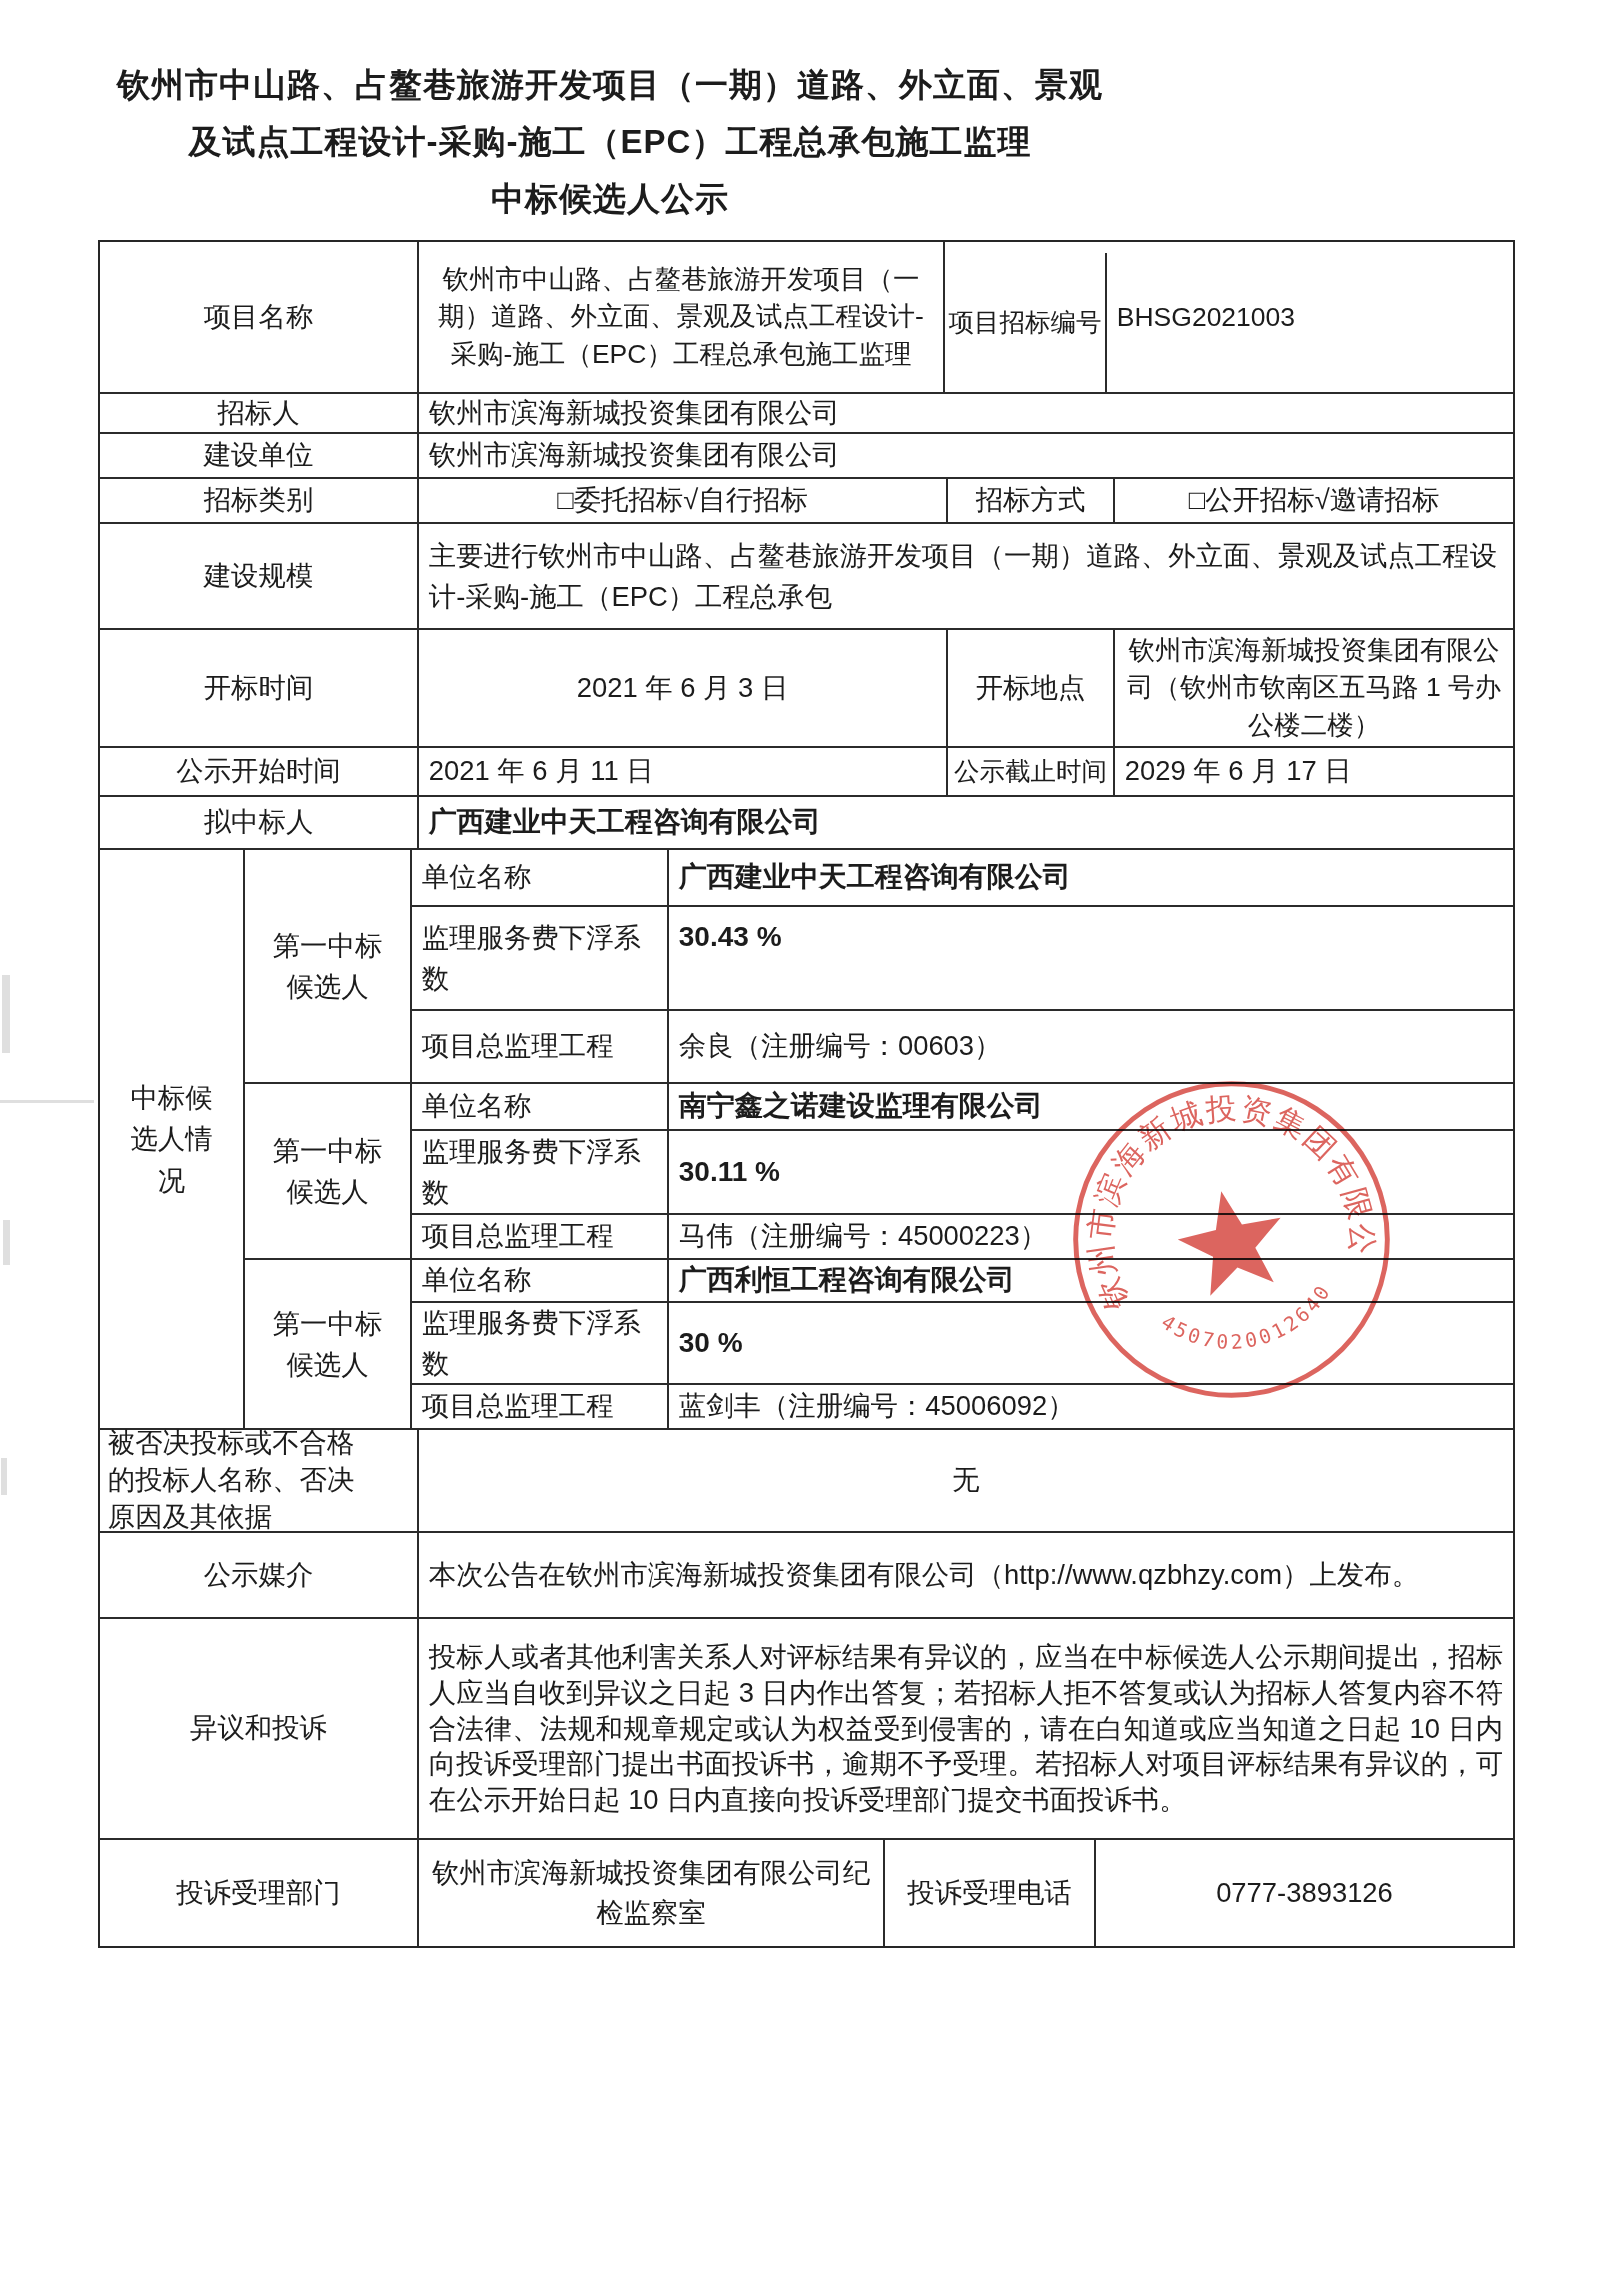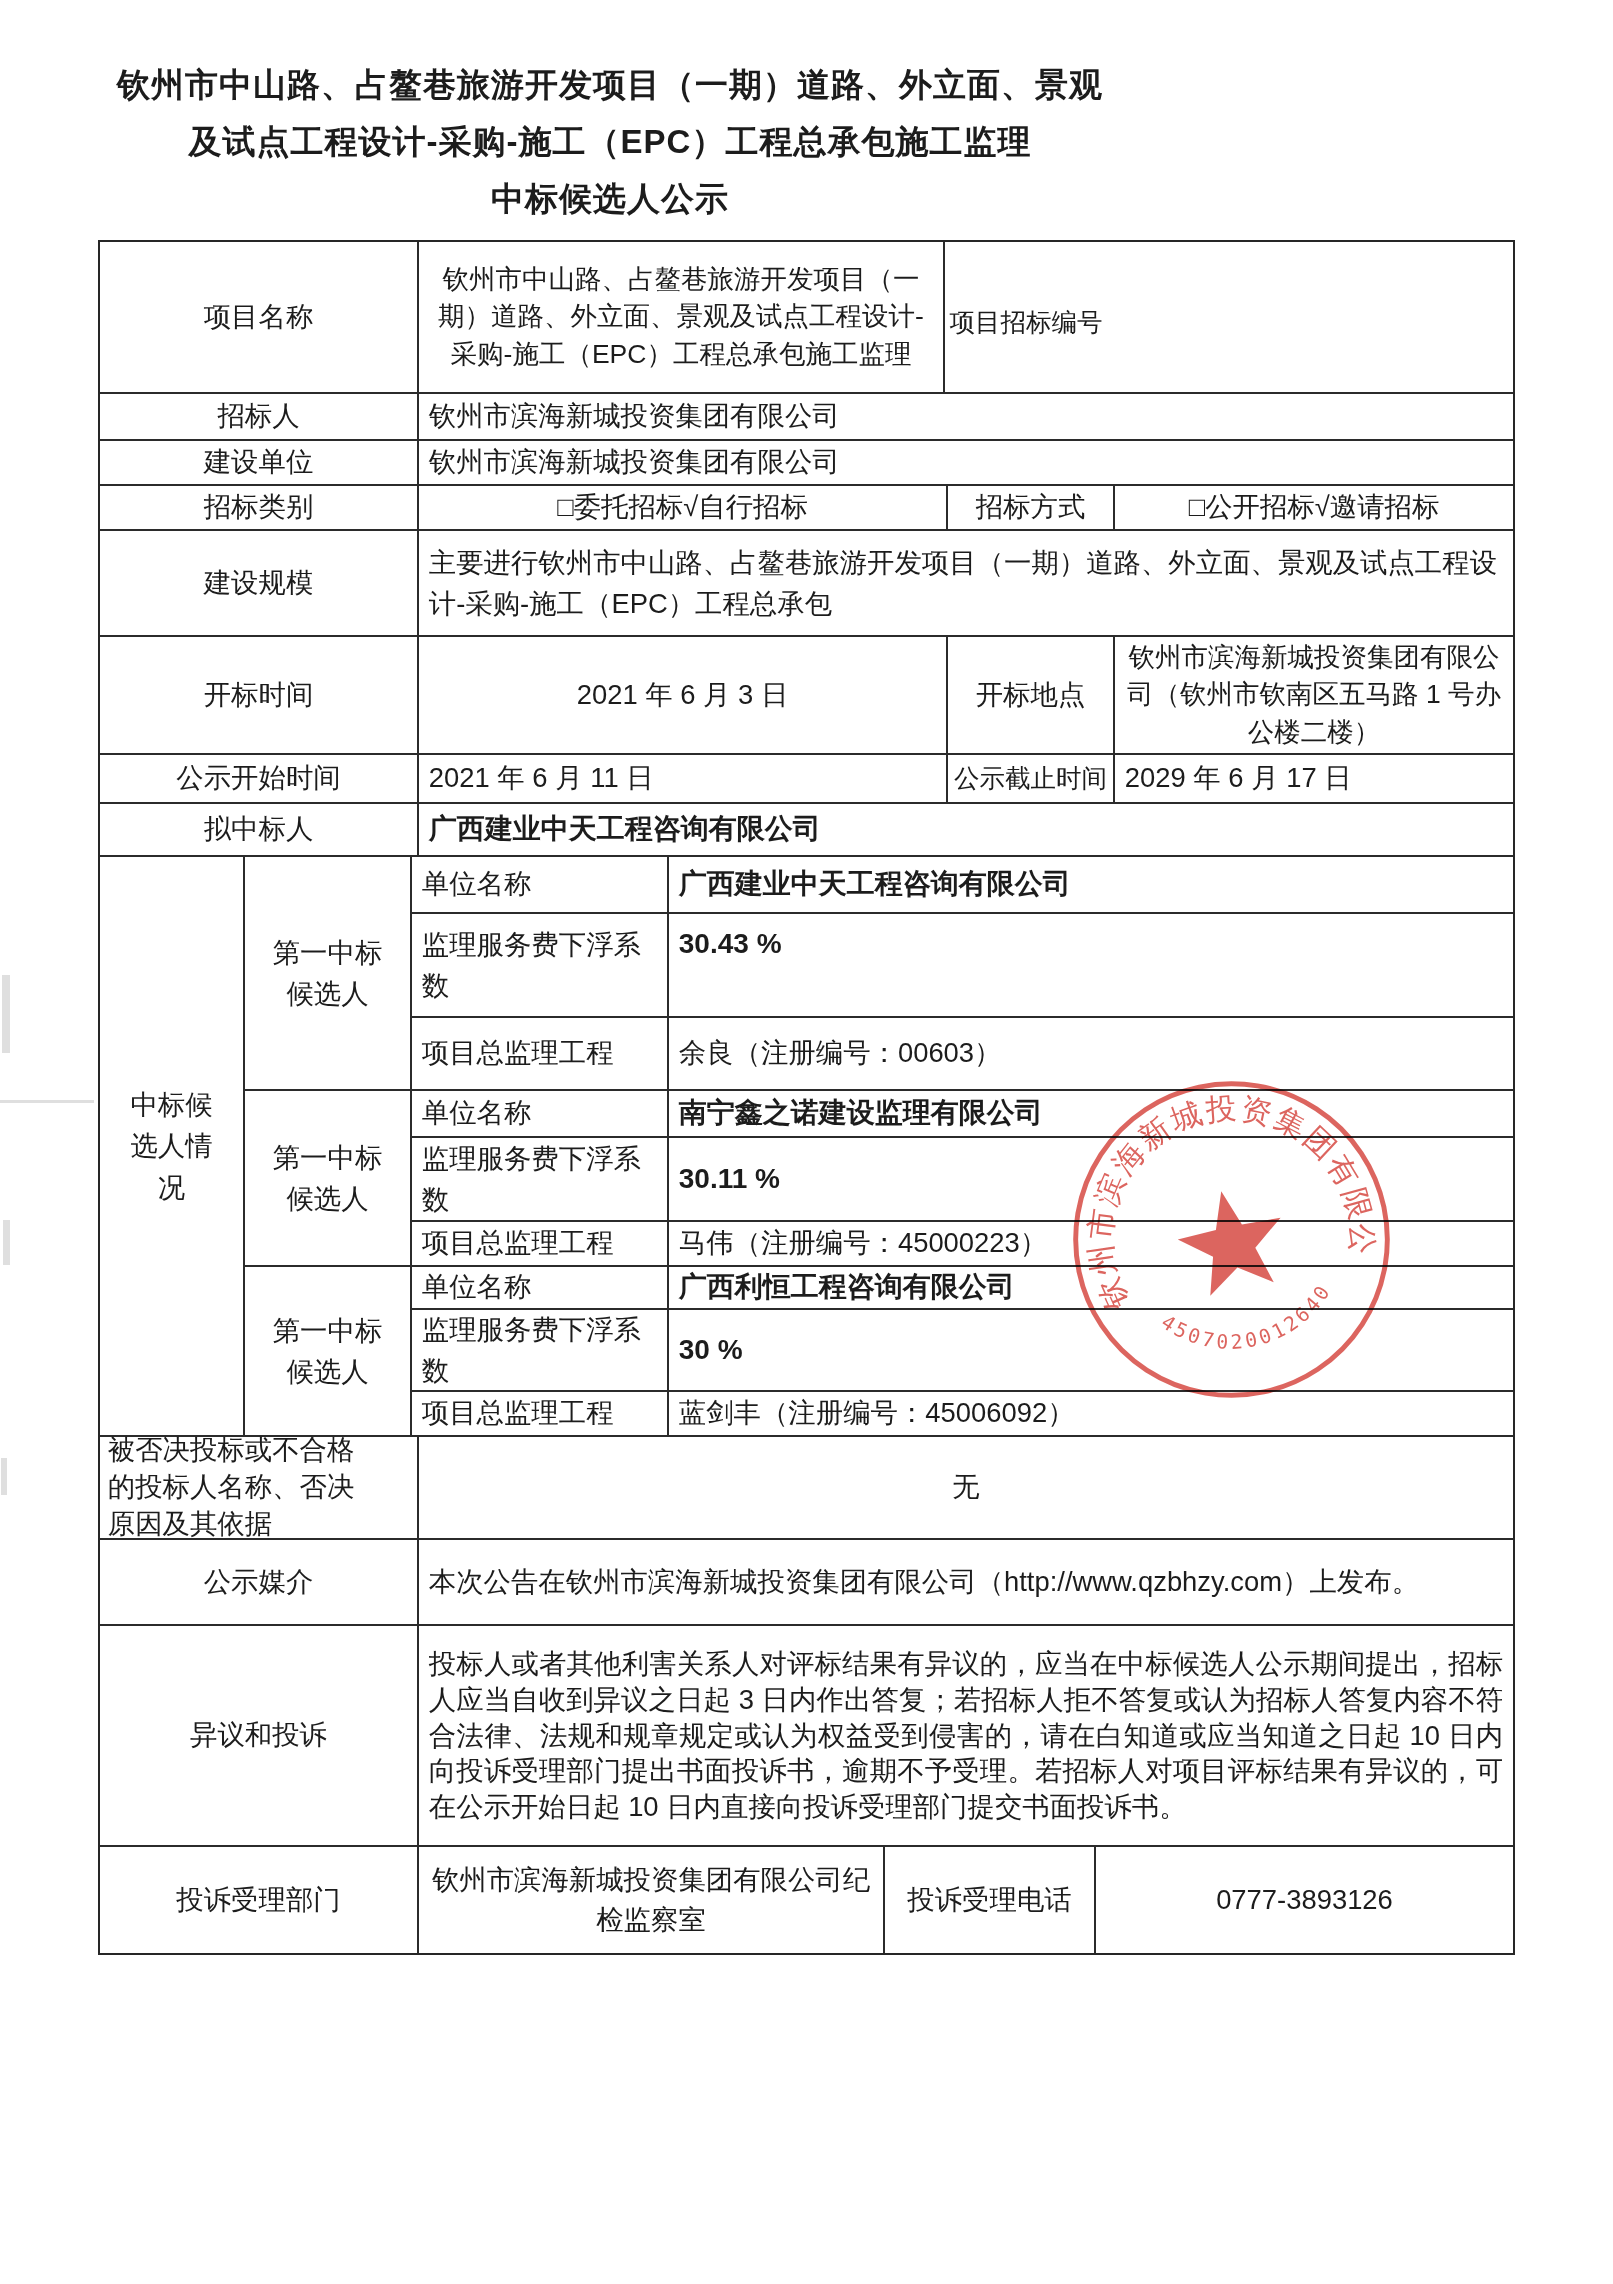--- a/index.html
+++ b/index.html
@@ -63,23 +63,24 @@
     <div>及试点工程设计-采购-施工（EPC）工程总承包施工监理</div>
     <div>中标候选人公示</div>
   </div>
 
   <div class="tbl">
 
     <div class="r" style="height:152px">
       <div class="c w-label">项目名称</div>
       <div class="c w537" style="font-size:26.5px;line-height:1.42">钦州市中山路、占鳌巷旅游开发项目（一期）道路、外立面、景观及试点工程设计-采购-施工（EPC）工程总承包施工监理</div>
       <div class="c w165 nw" style="font-size:25.5px;padding:3.9px 2px">项目招标编号</div>
-    </div>
-
-    <div class="r" style="height:47px">
+      <div class="c w-fill lft" style="font-size:26.5px">BHSG2021003</div>
+    </div>
+
+    <div class="r" style="height:40px">
       <div class="c w-label">招标人</div>
       <div class="c w-fill lft">钦州市滨海新城投资集团有限公司</div>
     </div>
 
     <div class="r" style="height:45px">
       <div class="c w-label">建设单位</div>
       <div class="c w-fill lft">钦州市滨海新城投资集团有限公司</div>
     </div>
 
     <div class="r" style="height:45px">

